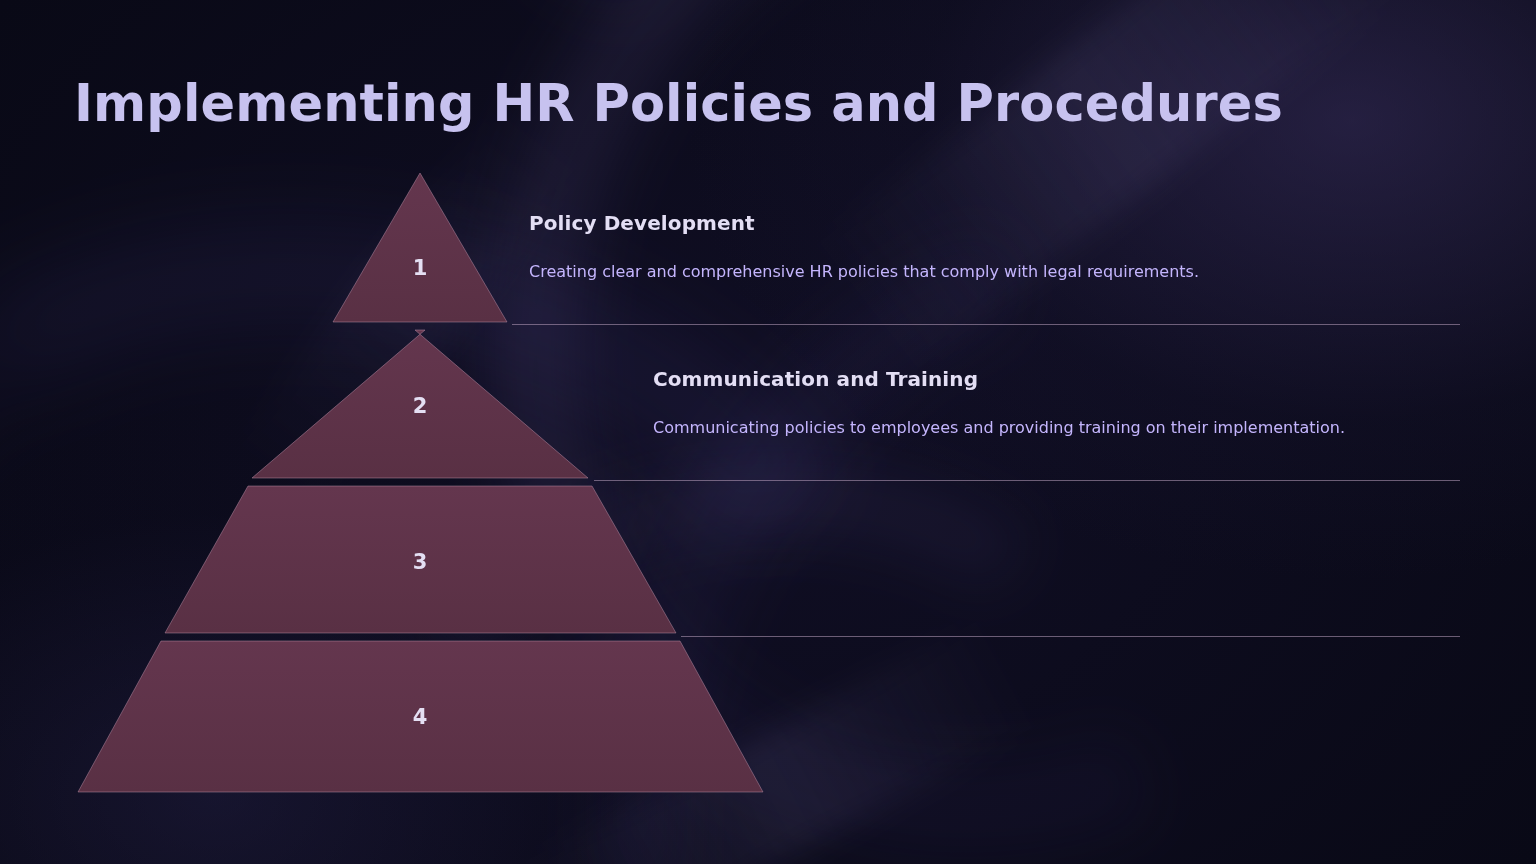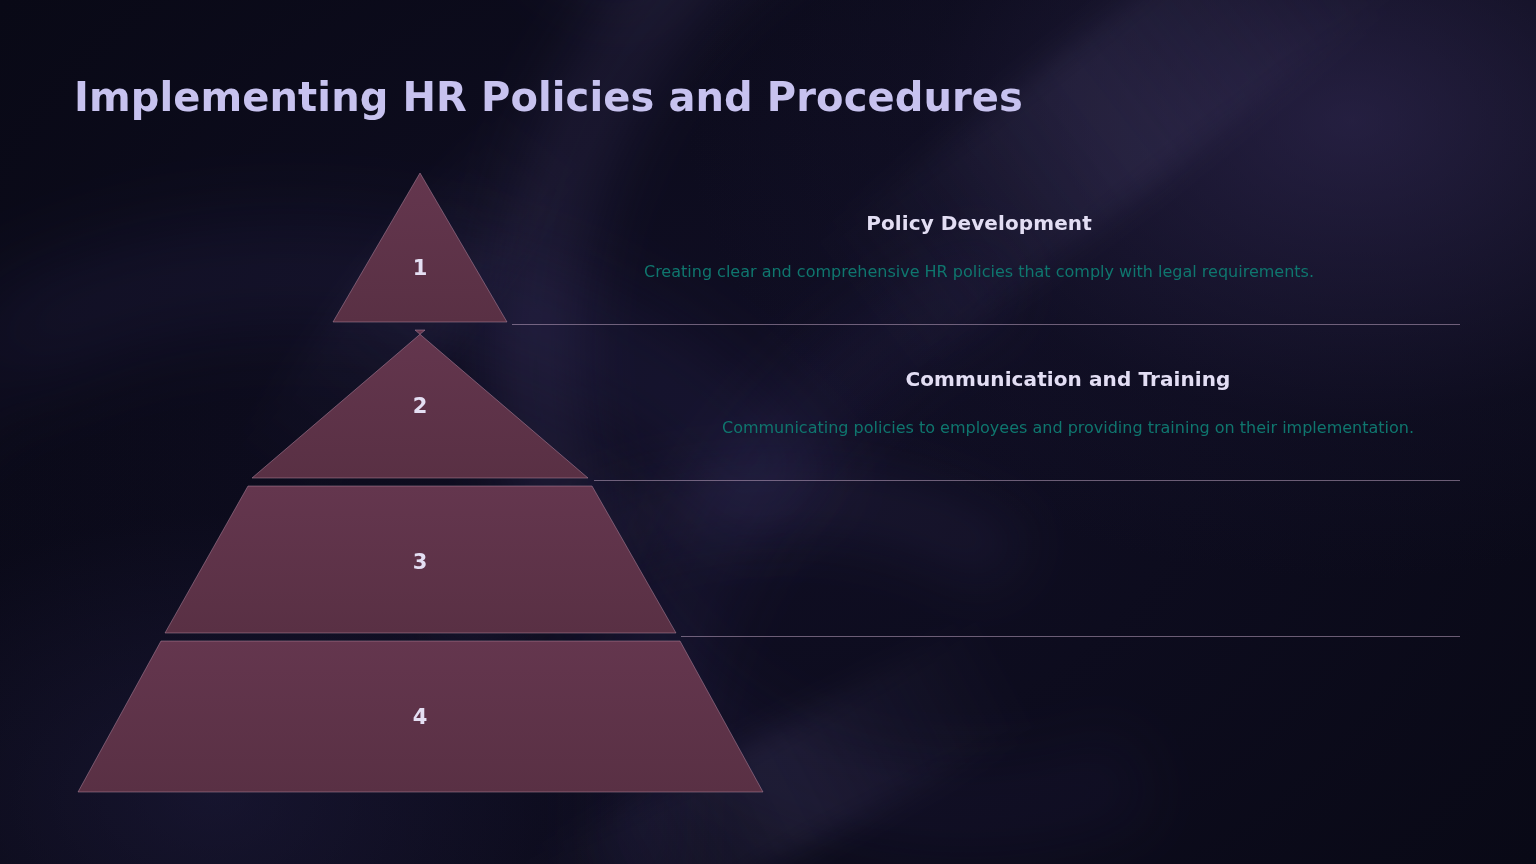--- a/index.html
+++ b/index.html
@@ -88,21 +88,21 @@
   }
   .streak-1 { width: 620px; height: 160px; right: 120px; top: 40px; transform: rotate(-38deg); }
   .streak-2 { width: 520px; height: 120px; left: 520px; bottom: 10px; transform: rotate(-28deg); }
   .streak-3 { width: 460px; height: 110px; left: 180px; top: 250px; transform: rotate(-52deg); opacity: 0.6; }
 
   
   .slide-title {
     position: absolute;
     left: 74px;
     top: 74px;
-    font-size: 40px;
+    font-size: 51px;
     font-weight: 700;
     letter-spacing: 0.1px;
     color: #c7c2ef;
     white-space: nowrap;
   }
 
   
   .pyramid {
     position: absolute;
     left: 0;
@@ -116,34 +116,33 @@
     text-align: center;
     font-size: 21px;
     font-weight: 700;
     color: #e4dff3;
     transform: translate(-50%, -50%);
   }
 
   
   .step {
     position: absolute;
-    text-align: center;
   }
   .step-title {
     font-size: 20px;
     font-weight: 700;
     color: #e3def4;
     letter-spacing: 0.1px;
     margin: 0 0 22px 0;
     white-space: nowrap;
   }
   .step-desc {
     font-size: 16px;
     font-weight: 400;
-    color: #0f766e;
+    color: #c4b5fd;
     line-height: 30px;
     margin: 0;
   }
 
   
   .divider {
     position: absolute;
     height: 1px;
     background: rgba(186,160,190,0.55);
   }

